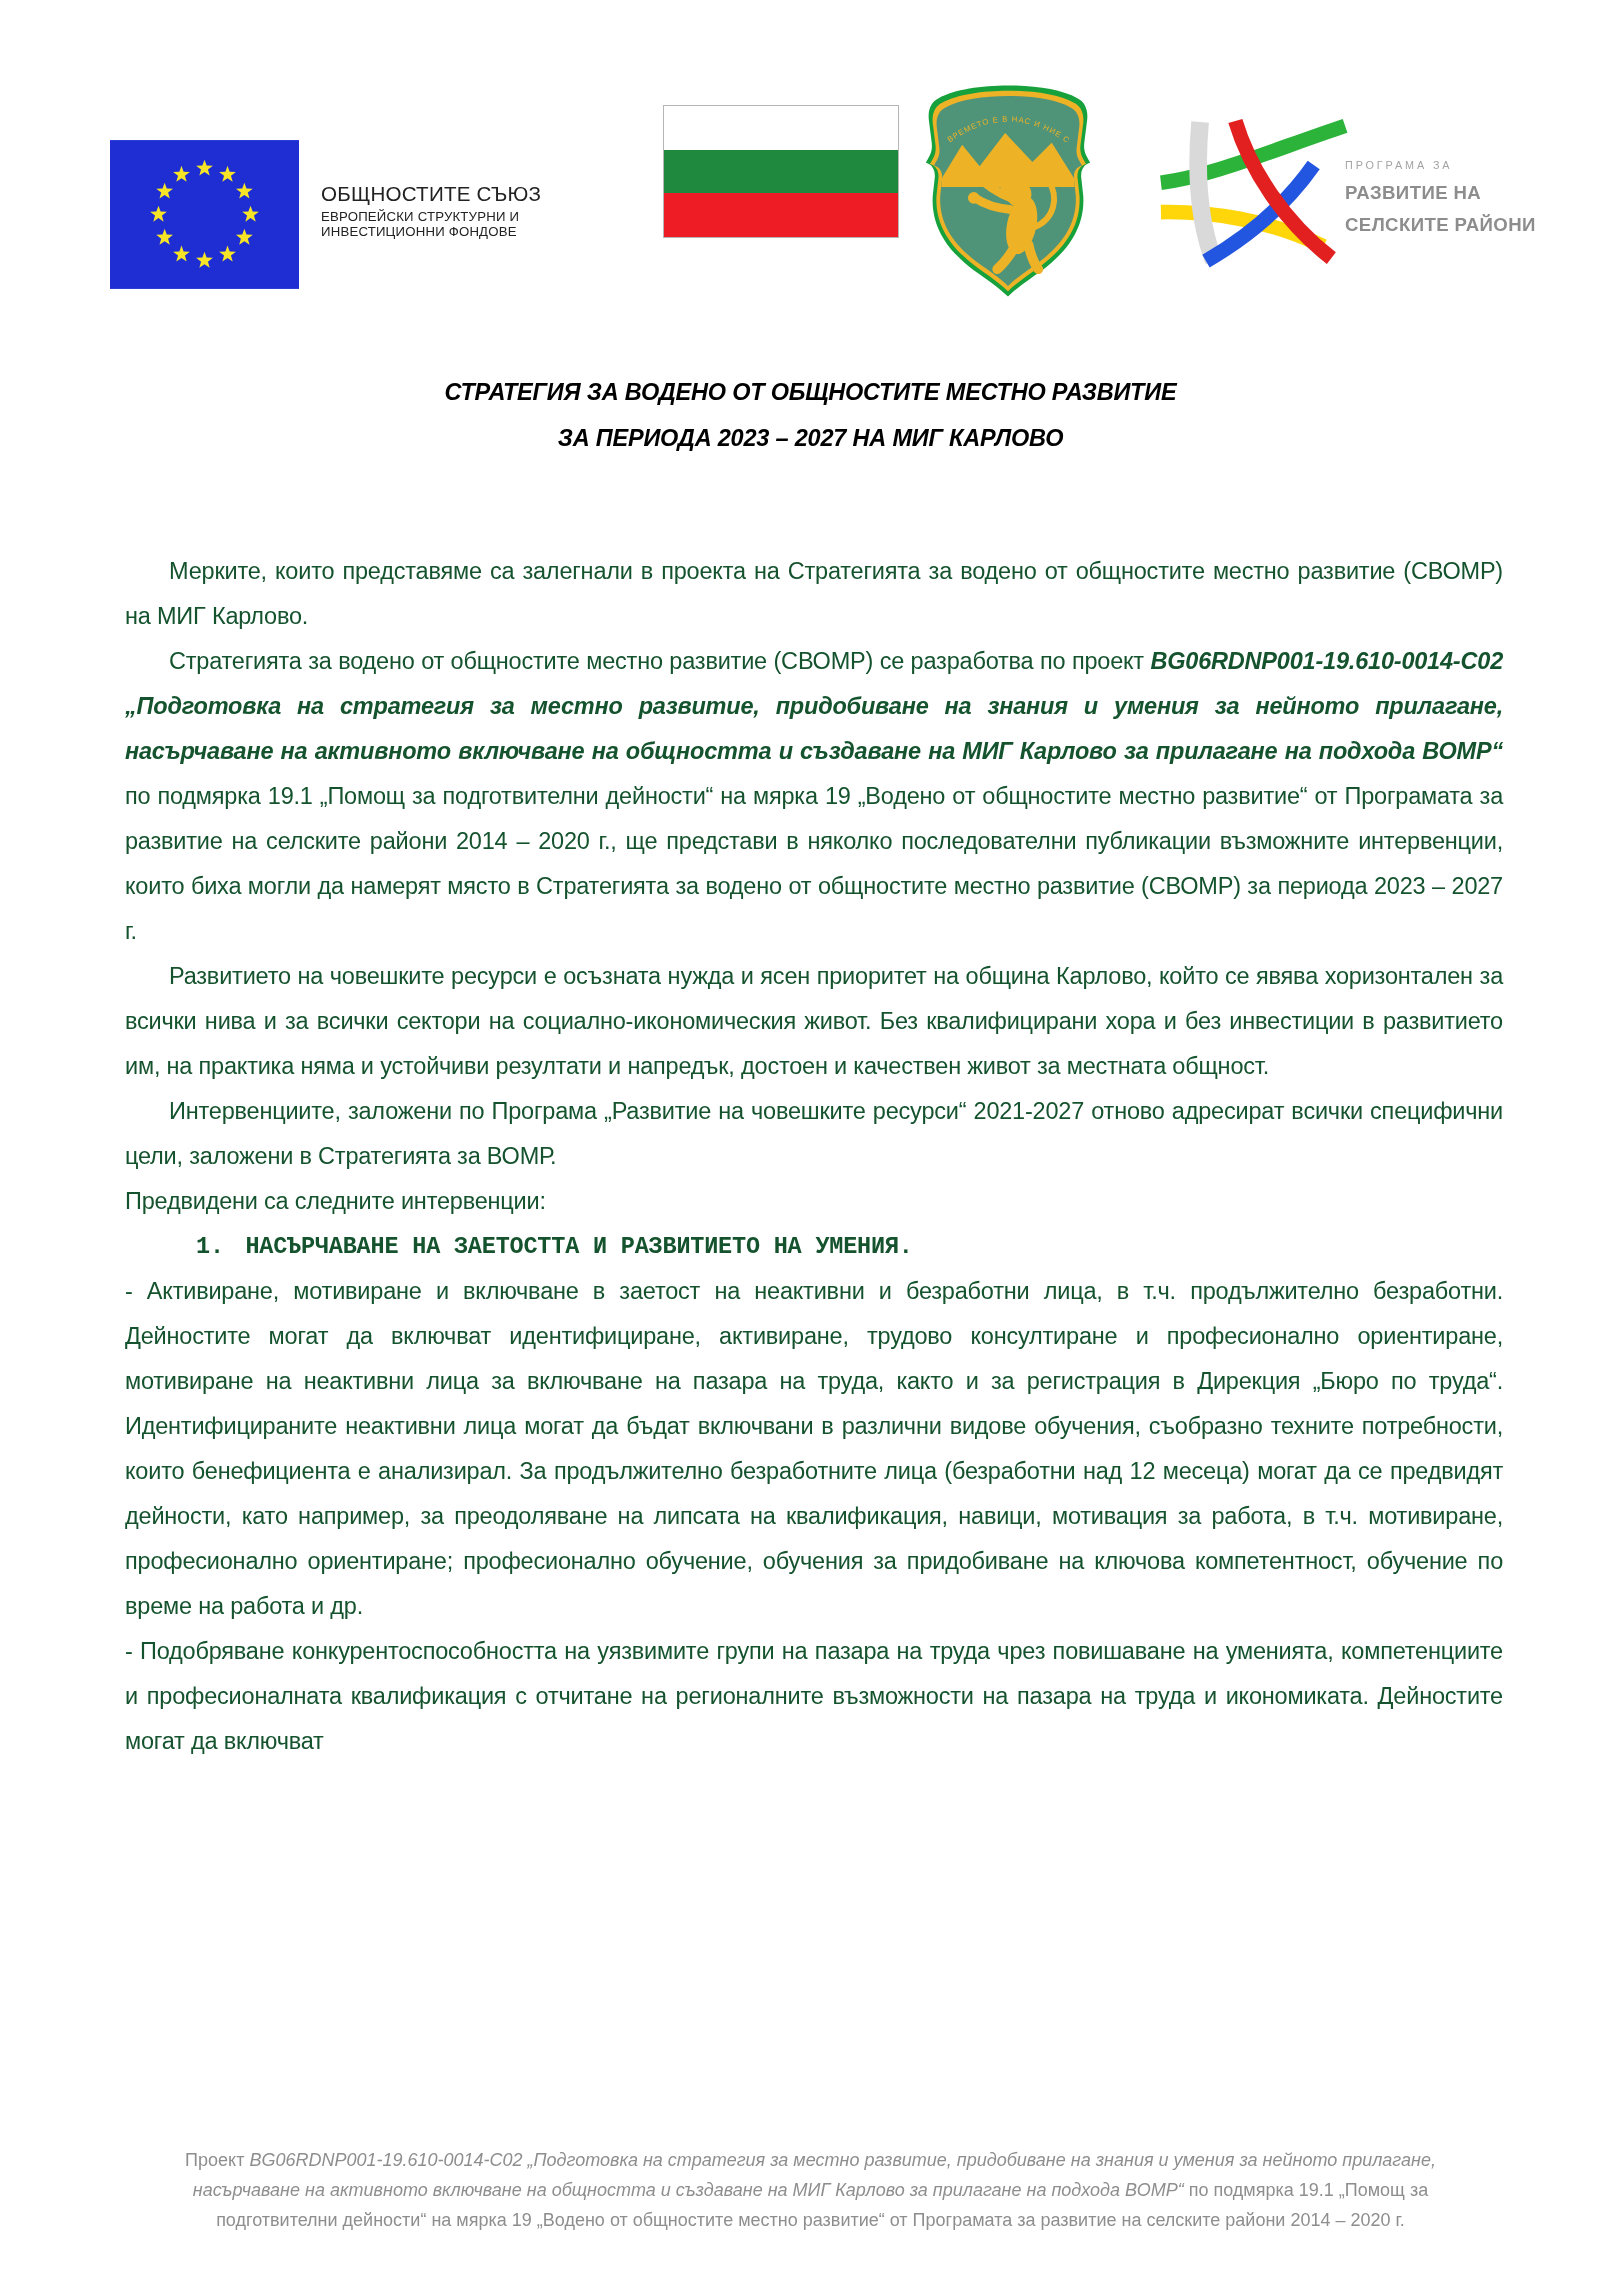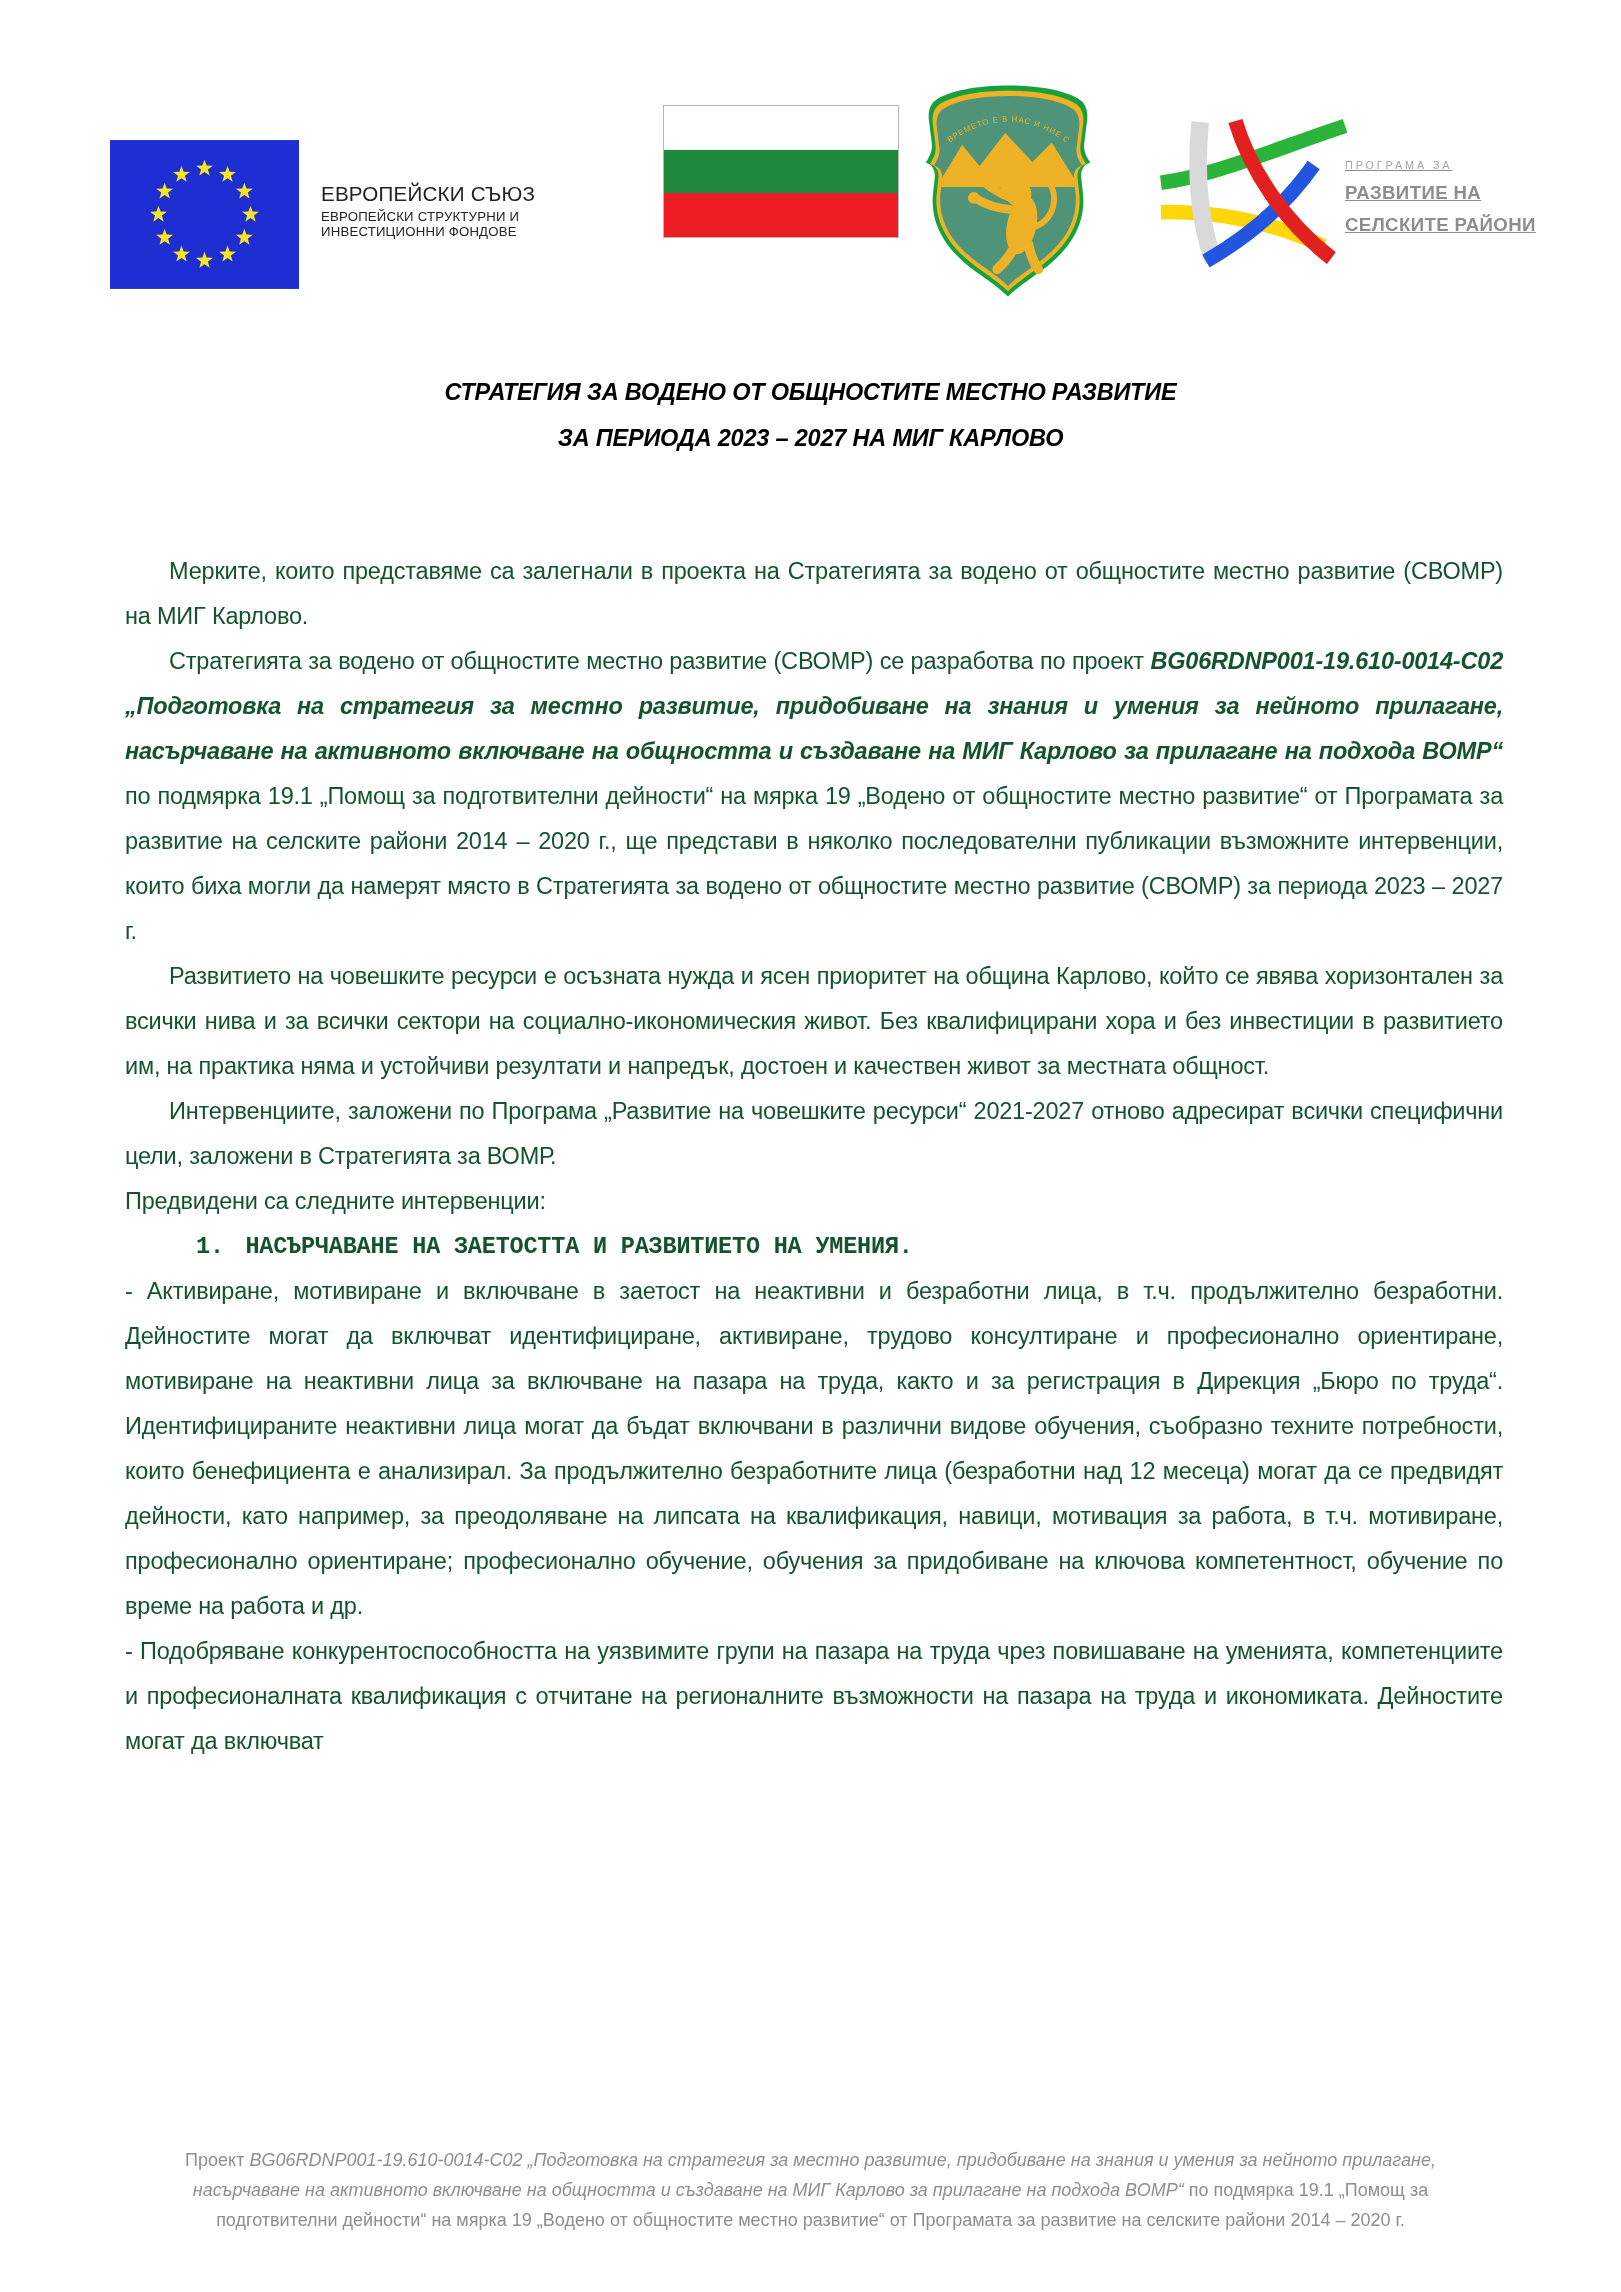--- a/index.html
+++ b/index.html
@@ -15,21 +15,21 @@
   .bg-flag{position:absolute;left:663px;top:105px;width:236px;height:133px;
            border:1px solid #b5b5b5;box-sizing:border-box;display:flex;flex-direction:column;}
   .bg-flag .s{flex:1;}
   .bg-white{background:#ffffff;}
   .bg-green{background:#1f8a3d;}
   .bg-red{background:#ee1c25;}
 
   .coat{position:absolute;left:921px;top:80px;width:174px;height:222px;display:block;}
 
   .ribbons{position:absolute;left:1157px;top:116px;width:191px;height:152px;display:block;}
-  .prsr-text{position:absolute;left:1345px;top:159px;color:#8d8d8d;text-decoration:underline;}
+  .prsr-text{position:absolute;left:1345px;top:159px;color:#8d8d8d;}
   .prsr-line1{font-size:10.8px;letter-spacing:2.9px;color:#a3a3a3;margin-bottom:3.9px;}
   .prsr-line2,.prsr-line3{font-size:18.6px;font-weight:bold;letter-spacing:0.4px;line-height:1.15;margin-top:11px;}
 
   
   .doc-title{position:absolute;left:0;right:0;top:369px;margin:0;text-align:center;
              font-size:23.5px;font-weight:bold;font-style:italic;line-height:46px;color:#000;
              letter-spacing:-0.2px;}
   .doc-title div{white-space:nowrap;}
 
   
@@ -65,21 +65,21 @@
     <use href="#star" transform="translate(120,116.7)"></use>
     <use href="#star" transform="translate(96.5,123)"></use>
     <use href="#star" transform="translate(73,116.7)"></use>
     <use href="#star" transform="translate(55.8,99.5)"></use>
     <use href="#star" transform="translate(49.5,76)"></use>
     <use href="#star" transform="translate(55.8,52.5)"></use>
     <use href="#star" transform="translate(73,35.3)"></use>
   </svg>
 
   <div class="eu-text">
-    <div class="eu-title">ЕВРОПЕЙСКИ СЪЮЗ</div>
+    <div class="eu-title">ОБЩНОСТИТЕ СЪЮЗ</div>
     <div class="eu-sub">ЕВРОПЕЙСКИ СТРУКТУРНИ И</div>
     <div class="eu-sub">ИНВЕСТИЦИОННИ ФОНДОВЕ</div>
   </div>
 
   <div class="bg-flag">
     <div class="s bg-white"></div>
     <div class="s bg-green"></div>
     <div class="s bg-red"></div>
   </div>
 

